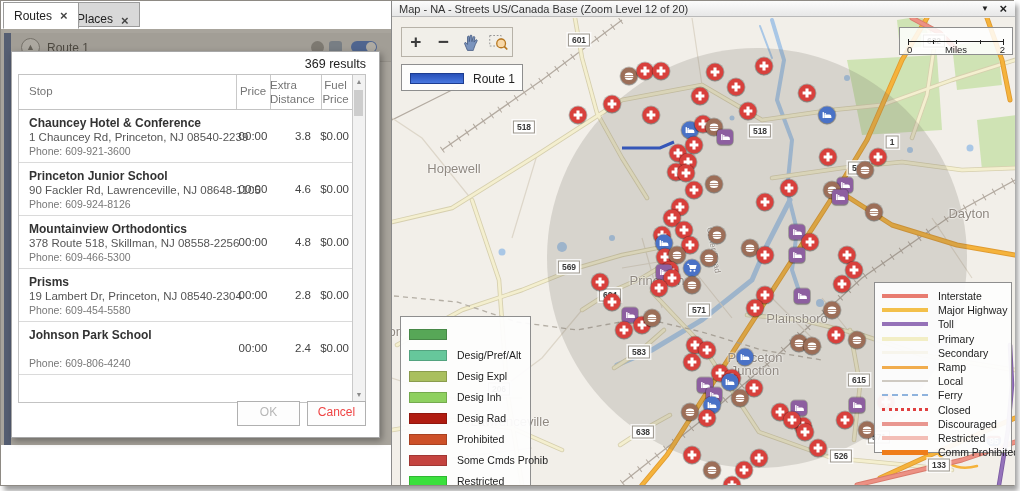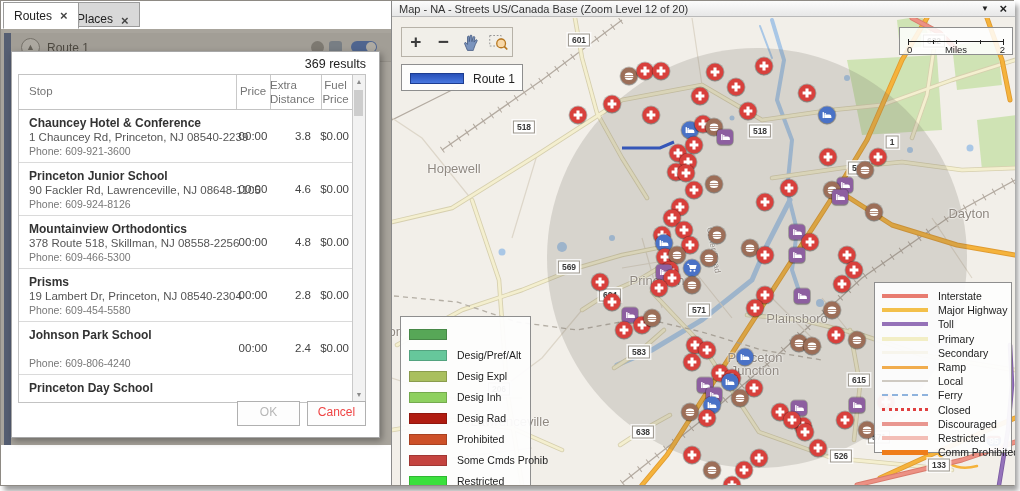--- a/index.html
+++ b/index.html
@@ -179,28 +179,20 @@
                 <div class="c-dist">2.8</div>
                 <div class="c-price">$0.00</div>
               </div>
               <div class="row">
                 <div class="r-name">Johnson Park School</div>
                 <div class="r-phone">Phone: 609-806-4240</div>
                 <div class="c-time">00:00</div>
                 <div class="c-dist">2.4</div>
                 <div class="c-price">$0.00</div>
               </div>
-              <div class="row">
-                <div class="r-name">Princeton Day School</div>
-                <div class="r-addr"></div>
-                <div class="r-phone"></div>
-                <div class="c-time"></div>
-                <div class="c-dist"></div>
-                <div class="c-price"></div>
-              </div>
             </div>
         <div id="tbl-scroll">
           <div class="sb-arrow" id="sb-up">▲</div>
           <div id="sb-thumb"></div>
           <div class="sb-arrow" id="sb-down">▼</div>
         </div>
       </div>
       <div class="dlg-btn" id="btn-ok">OK</div>
       <div class="dlg-btn" id="btn-cancel">Cancel</div>
     </div>

